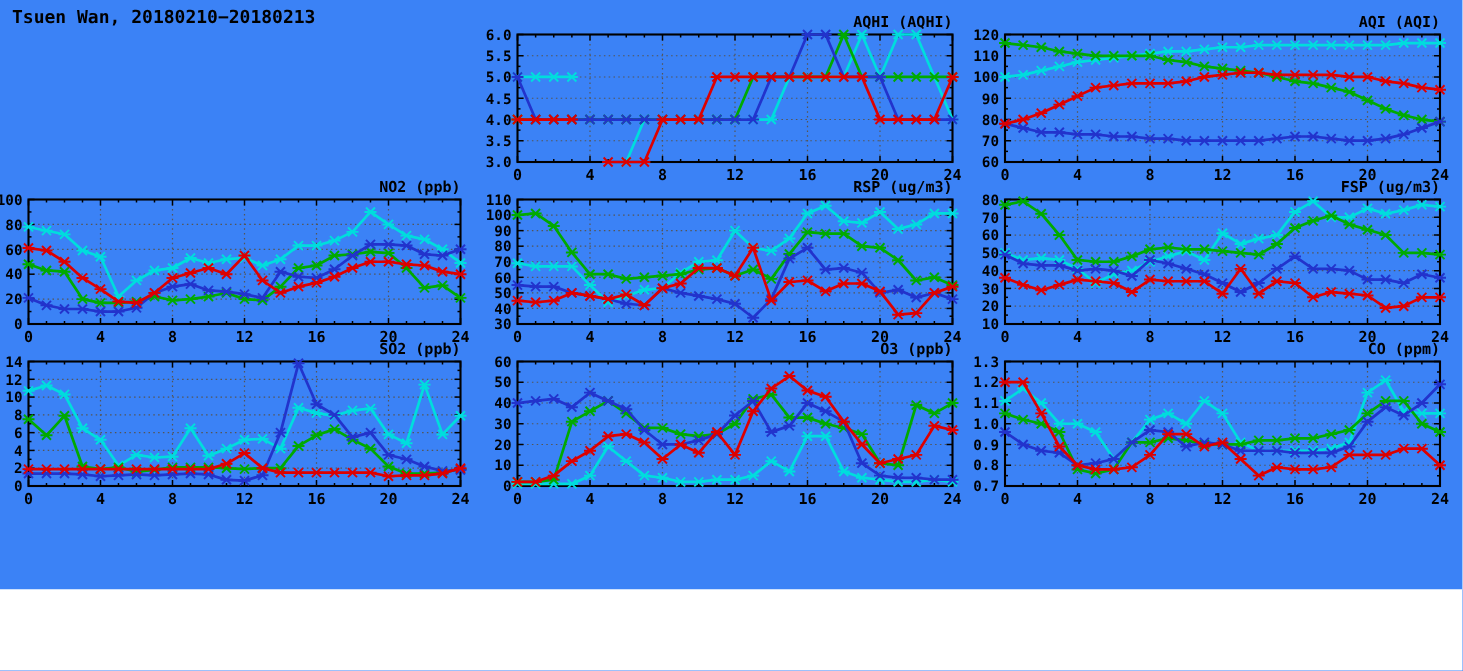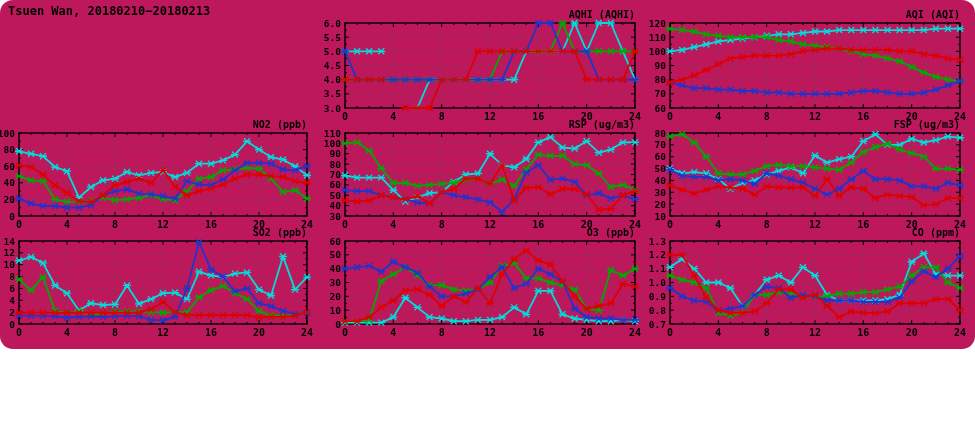--- a/index.html
+++ b/index.html
@@ -1,17 +1,17 @@
 <!DOCTYPE html>
 <html><head>
 <meta charset="utf-8">
 <style>
   html,body{margin:0;padding:0;background:#fff;}
-  .page{position:relative;width:975px;height:349px;background:#be185d;overflow:hidden;
-        font-family:"DejaVu Sans Mono",monospace;border-radius:13px;}
+  .page{position:relative;width:975px;height:393px;background:#3b82f6;overflow:hidden;
+        font-family:"DejaVu Sans Mono",monospace;}
   .page-title{position:absolute;left:8px;top:4px;font:bold 12px "DejaVu Sans Mono",monospace;color:#000;}
   .chart{position:absolute;}
   .chart svg{display:block;overflow:visible;}
   .grid{stroke:#555;stroke-width:0.8;stroke-dasharray:1 2.2;}
   .frame{fill:none;stroke:#000;stroke-width:1.4;}
   .tick{stroke:#000;stroke-width:1;}
   .ylab{font:bold 9.5px "DejaVu Sans Mono",monospace;text-anchor:end;fill:#000;}
   .xlab{font:bold 10px "DejaVu Sans Mono",monospace;text-anchor:middle;fill:#000;}
   .ctitle{font:bold 10px "DejaVu Sans Mono",monospace;text-anchor:end;fill:#000;}
 </style>

